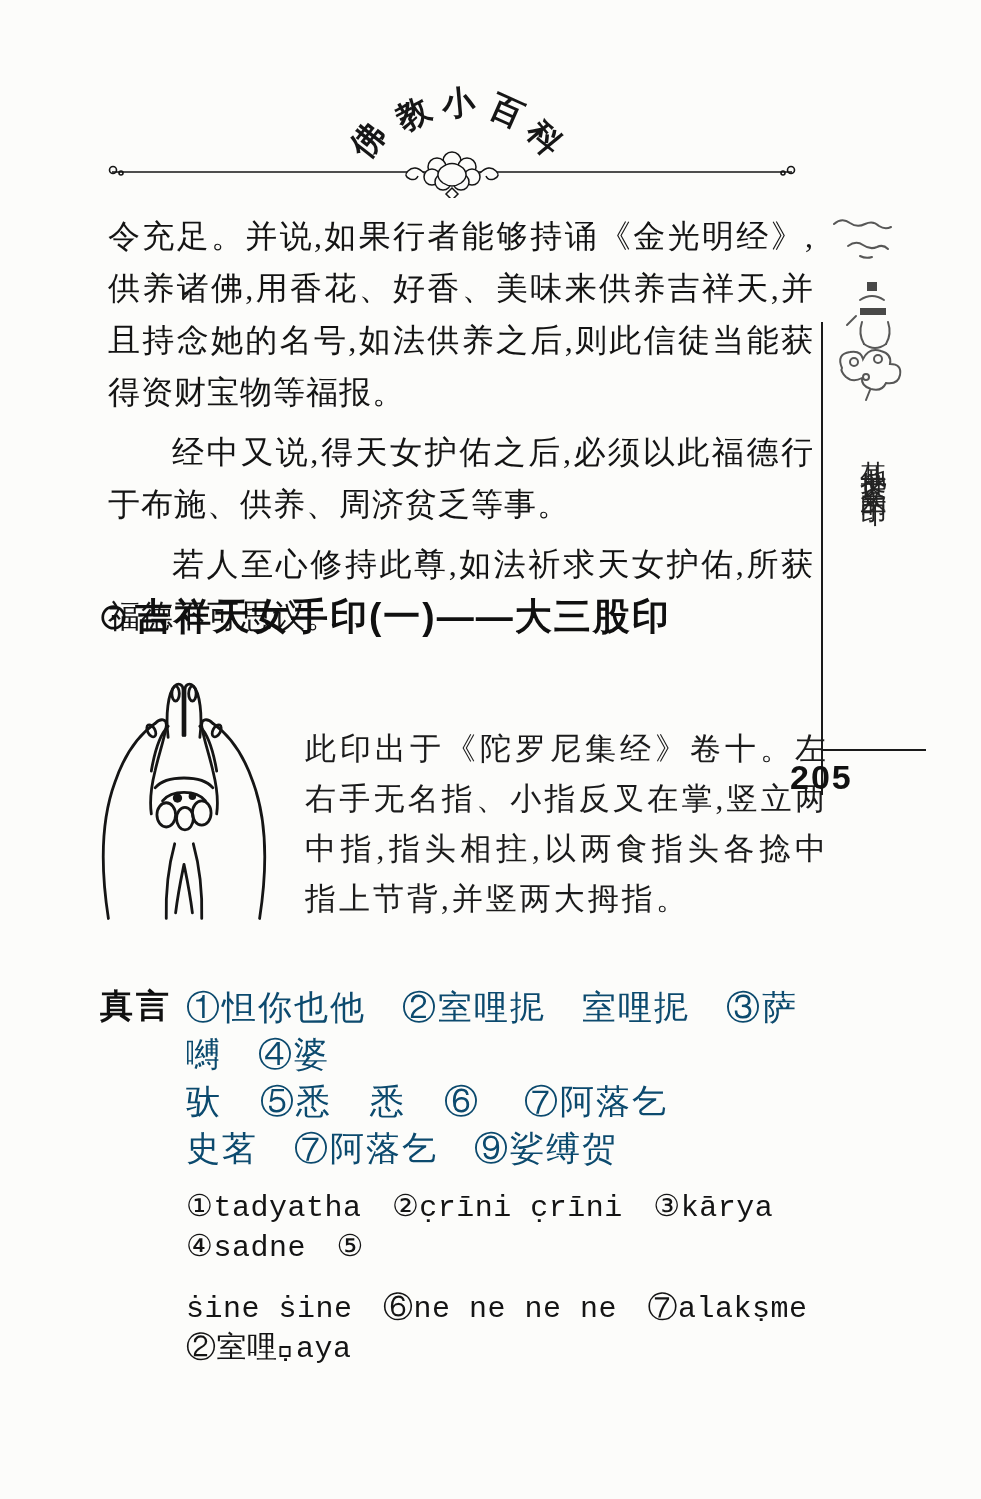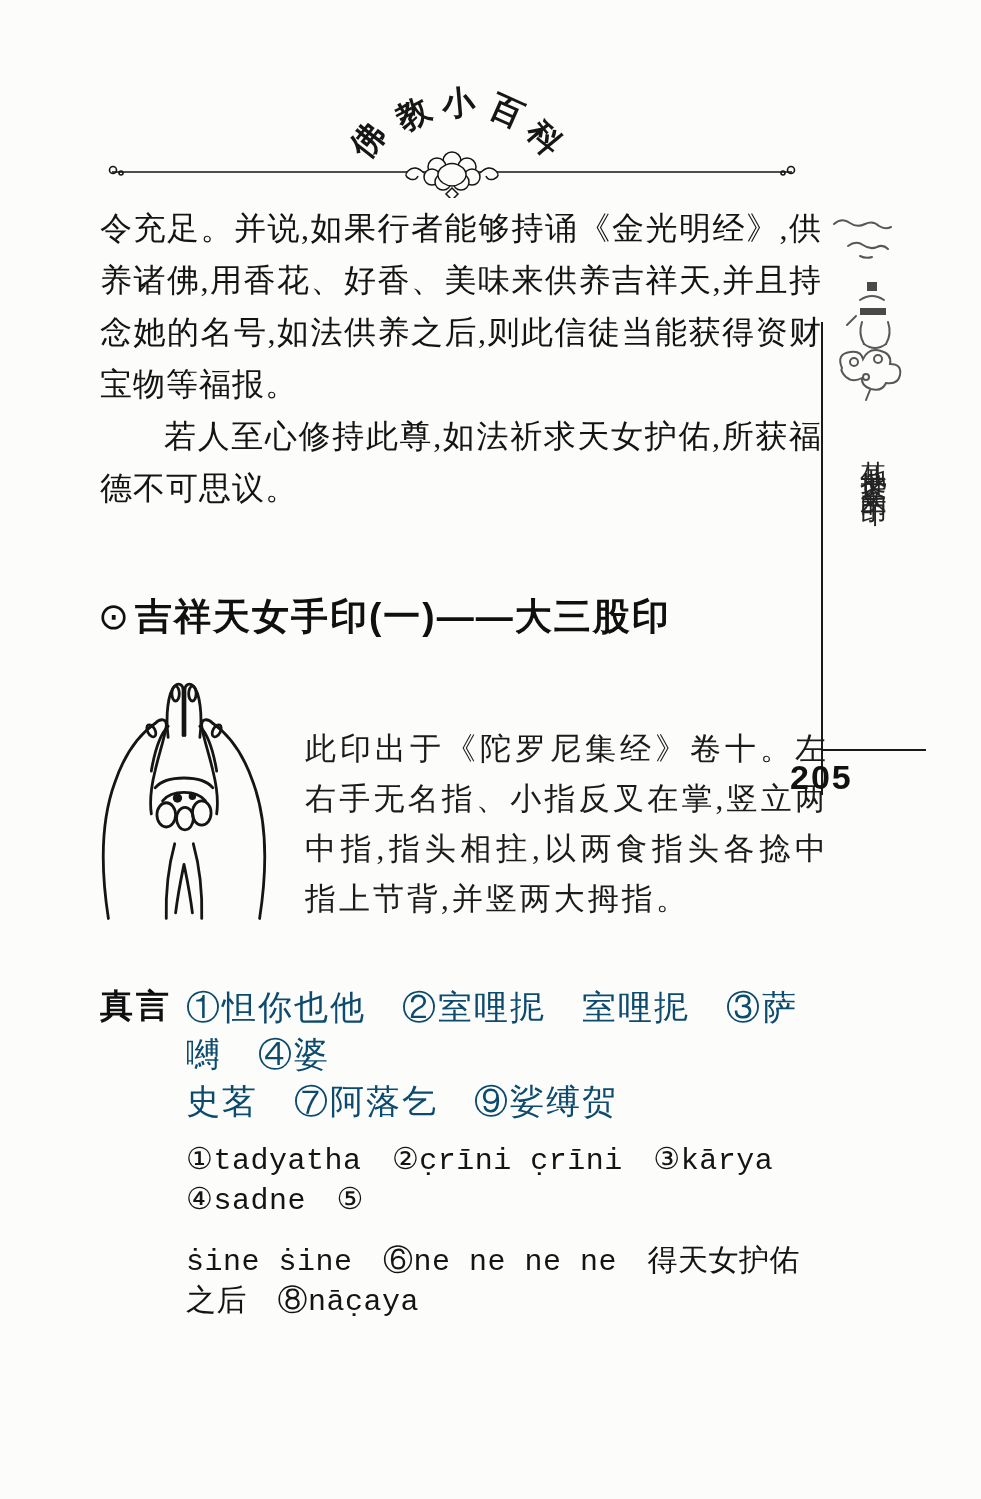--- a/index.html
+++ b/index.html
@@ -23,21 +23,21 @@
   .arc-c1{left:397px;top:92px;transform:rotate(-28deg);}
   .arc-c2{left:442px;top:81px;transform:rotate(-5deg);}
   .arc-c3{left:490px;top:89px;transform:rotate(24deg);}
   .arc-c4{left:528px;top:116px;transform:rotate(50deg);}
   .divider{position:absolute;left:102px;top:150px;}
   
   .bodytext{
     position:absolute;left:100px;top:202px;width:722px;
   }
   .para{
-    margin:0;
+    margin:8px;
     font-size:32px;line-height:52px;
     text-align:justify;
     letter-spacing:1px;
     color:#141414;
   }
   .para.indent{text-indent:2em;}
   
   .heading{
     position:absolute;left:98px;top:592px;margin:0;
     font-family:"Liberation Sans","DejaVu Sans",sans-serif;
@@ -127,20 +127,21 @@
       <circle cx="370" cy="27" r="8"></circle>
       <circle cx="341" cy="32" r="8"></circle>
       <circle cx="359" cy="32" r="8"></circle>
       <path d="M339,18 q11,-9 22,0 q7,8 -2,15 q-9,6 -18,0 q-9,-7 -2,-15 z"></path>
       <path d="M350,38 l6,6 l-6,6 l-6,-6 z"></path>
     </g>
   </svg>
 
   <div class="bodytext">
     <p class="para">令充足。并说,如果行者能够持诵《金光明经》,供养诸佛,用香花、好香、美味来供养吉祥天,并且持念她的名号,如法供养之后,则此信徒当能获得资财宝物等福报。</p>
+    <p class="para indent">经中又说,得天女护佑之后,必须以此福德行于布施、供养、周济贫乏等事。</p>
     <p class="para indent">若人至心修持此尊,如法祈求天女护佑,所获福德不可思议。</p>
   </div>
 
   <h2 class="heading"><span class="bullet">⊙</span><span>吉祥天女手印(一)——大三股印</span></h2>
 
   <svg class="hands" width="196" height="258" viewBox="0 0 210 260">
     <g stroke="#151515" stroke-width="3" fill="none" stroke-linecap="round" stroke-linejoin="round">
 
       <path d="M24,258 C15,200 17,150 31,112 C41,83 57,61 74,49"></path>
       <path d="M186,258 C195,200 193,150 179,112 C169,83 153,61 136,49"></path>
@@ -173,24 +174,25 @@
       <circle cx="114" cy="127" r="4"></circle>
     </g>
   </svg>
 
   <p class="mudra-desc">此印出于《陀罗尼集经》卷十。左右手无名指、小指反叉在掌,竖立两中指,指头相拄,以两食指头各捻中指上节背,并竖两大拇指。</p>
 
   <div class="mantra">
     <div class="mantra-label">真言</div>
     <div class="mantra-content">
       <div class="m-cn">①怛你也他　②室哩抳　室哩抳　③萨嚩　④婆</div>
+      <div class="m-cn">驮𩕳　⑤悉𩕳　悉𩕳　⑥𩕳𩕳𩕳𩕳　⑦阿落乞</div>
       <div class="m-cn">史茗　⑦阿落乞　⑨娑缚贺</div>
       <div class="m-roman-group">
         <div class="m-ro">①tadyatha　②c̣rīni c̣rīni　③kārya　④sadne　⑤</div>
-        <div class="m-ro">ṡine ṡine　⑥ne ne ne ne　得天女护佑之后　⑧nāc̣aya</div>
+        <div class="m-ro">ṡine ṡine　⑥ne ne ne ne　⑦alakṣme　②室哩抳̣aya</div>
       </div>
     </div>
   </div>
 
   <svg class="seal" width="90" height="210" viewBox="0 0 90 210">
     <g stroke="#333" stroke-width="2" fill="none" stroke-linecap="round">
       <path d="M8,14 q8,-7 16,-1 q7,5 15,1 q8,-4 14,2 q6,4 12,1"></path>
       <path d="M22,36 q8,-6 15,-1 q7,5 14,2 q6,-3 11,2"></path>
       <path d="M34,46 q6,3 12,1"></path>
       <path d="M34,90 q12,-8 24,0"></path>

